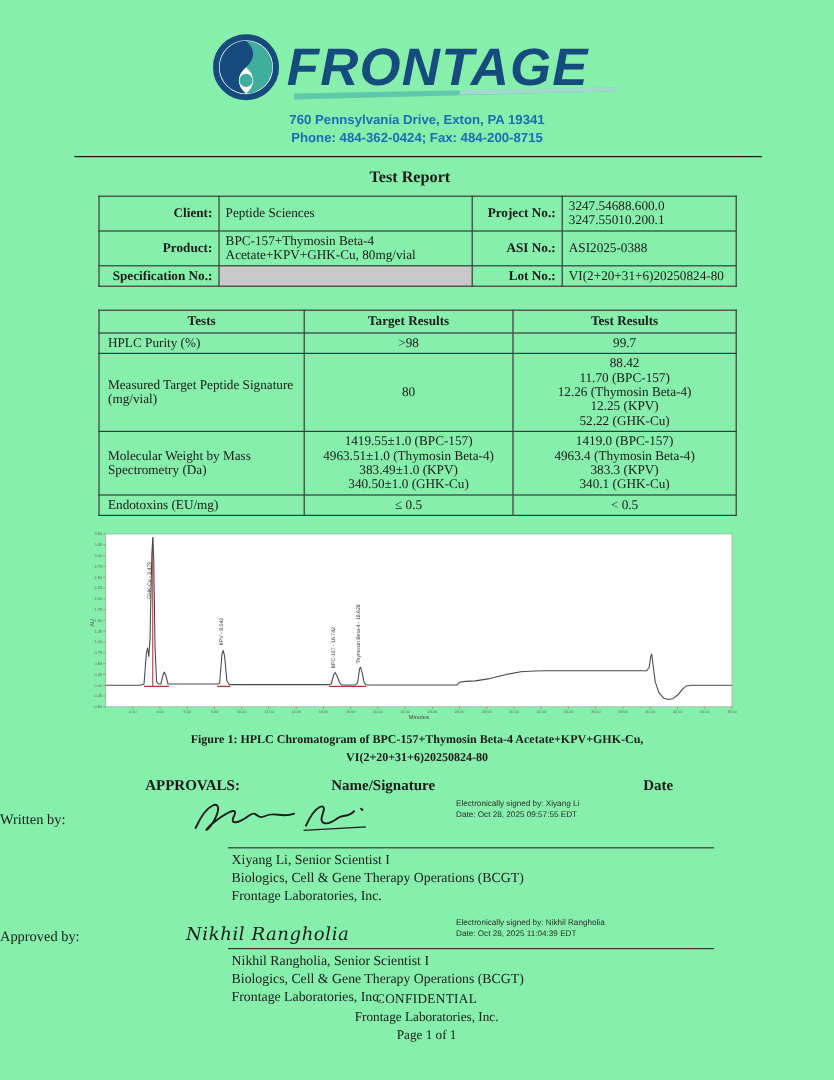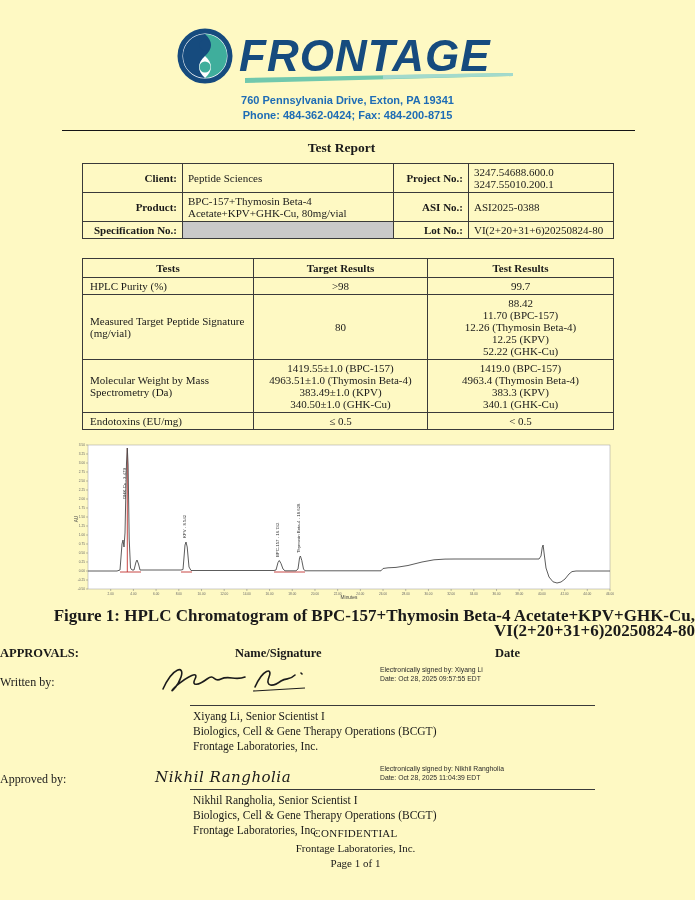--- a/index.html
+++ b/index.html
@@ -1,16 +1,16 @@
 <!DOCTYPE html>
 <html><head>
 <meta charset="utf-8">
 <style>
   html,body{margin:0;padding:0;background:#e9e9e9;}
-  .page{width:695px;height:900px;background:#fef9c3;position:relative;
+  .page{width:695px;height:900px;background:#86efac;position:relative;
         font-family:"Liberation Serif",serif;color:#1a1a1a;overflow:hidden;}
   
   .hdr{text-align:center;padding-top:26px;}
   .hdr svg{display:block;margin:0 auto;}
   .addr{font-family:"Liberation Sans",sans-serif;font-weight:bold;font-size:11px;
         color:#1e6cb5;line-height:15px;margin-top:3px;}
   .hdr-rule{border:none;border-top:1.6px solid #151515;margin:7px 60px 0 62px;}
   
   .doc-title{text-align:center;font-weight:bold;font-size:13.5px;margin:9px 12px 7px 0;}
   
@@ -21,29 +21,29 @@
   .info-table td.val{text-align:left;}
   .pre{white-space:pre-line;}
   .shaded{background:#c9c9c9;}
   .results-table{width:531px;margin-left:82px;margin-top:19px;}
   .results-table th{font-weight:bold;text-align:center;padding:3px 4px;}
   .results-table td.test{text-align:left;padding-left:7px;}
   .results-table td.ctr{text-align:center;}
   
   .chrom{margin:11px 0 0 70px;width:560px;height:160px;}
   
-  .fig-caption{text-align:right;font-weight:bold;font-size:17px;line-height:15px;margin-top:3px;}
+  .fig-caption{text-align:center;font-weight:bold;font-size:10px;line-height:15px;margin-top:3px;}
   
   .appr{margin-top:8px;font-size:12px;}
   .appr-row{display:flex;align-items:flex-start;}
   .colA{width:155px;flex:none;}
   .colB{width:225px;flex:none;}
   .colC{flex:1;}
   .appr-head span{font-weight:bold;font-size:12.5px;}
-  .appr-head .colA{box-sizing:border-box;}
+  .appr-head .colA{padding-left:80px;box-sizing:border-box;margin-left:41px;}
   .appr-head .colB{padding-left:80px;box-sizing:border-box;}
   .appr-head .colC{padding-left:115px;box-sizing:border-box;}
   .role-lbl{box-sizing:border-box;font-size:12px;}
   .esign{font-family:"Liberation Sans",sans-serif;font-size:6.8px;color:#2b2b2b;
          line-height:9px;padding-top:4px;}
   .sig-script{font-family:"DejaVu Serif",serif;font-style:italic;font-size:15px;
               padding-top:8px;letter-spacing:0.5px;}
   .sig-rule{border:none;border-top:1px solid #3a3a3a;margin:2px 100px 0 190px;}
   .who{margin:3px 0 0 193px;font-size:11.5px;line-height:15px;}
   

